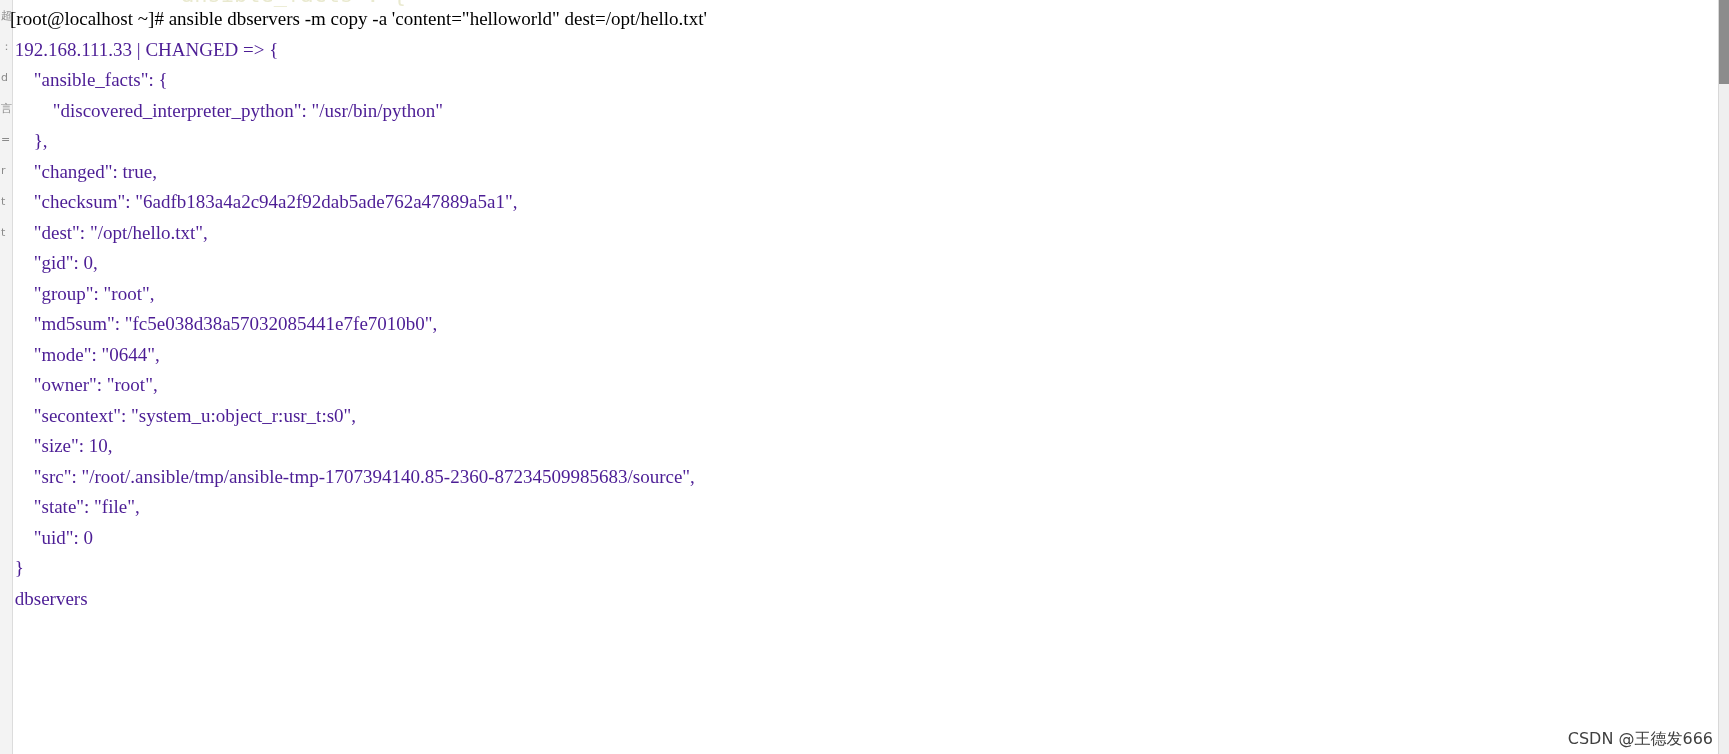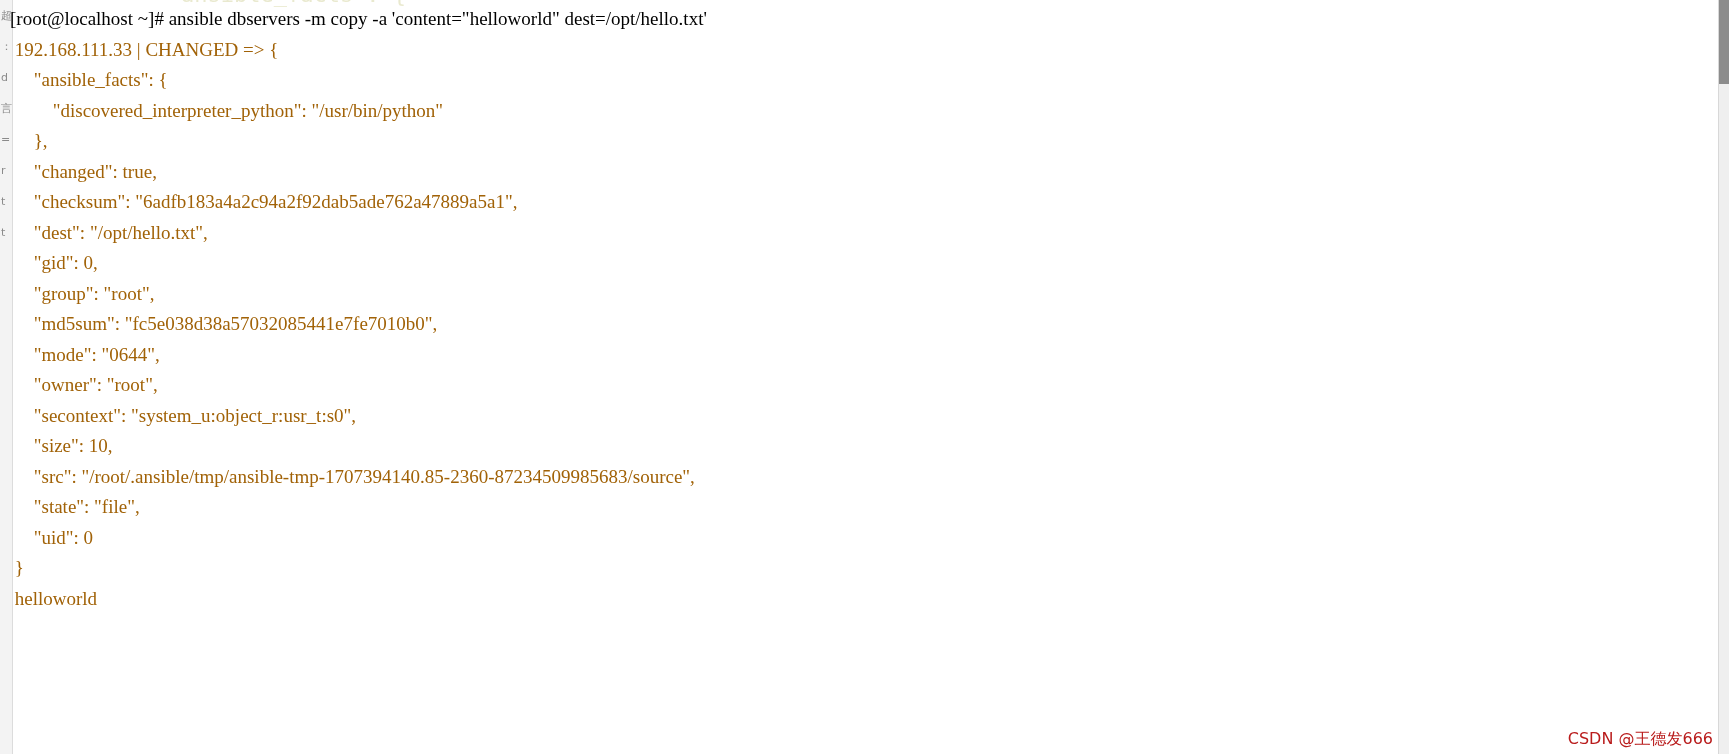--- a/index.html
+++ b/index.html
@@ -77,38 +77,38 @@
     line-height: 30.5px;
     font-size: 19px;
     letter-spacing: 0px;
     white-space: pre;
     font-family: Liberation Serif, serif;
   }
   .prompt-line {
     color: #000000;
   }
   .out-line {
-    color: #a16207;
+    color: #4c1d95;
   }
   .ghost-top {
     position: absolute;
     left: 12px;
     top: -18px;
     font-size: 22px;
     color: #d8d8a8;
     white-space: pre;
     opacity: 0.55;
     font-family: "DejaVu Sans Mono", "Liberation Mono", monospace;
   }
   .watermark {
     position: absolute;
     right: 16px;
     bottom: 4px;
     font-size: 16px;
-    color: #b91c1c;
+    color: #404040;
     font-family: "DejaVu Sans", "Liberation Sans", sans-serif;
     white-space: pre;
   }
 </style>
 </head>
 <body>
 
 <div class="terminal">
 
   <div class="left-gutter"></div>
@@ -152,21 +152,21 @@
         <div class="line out-line">     "group": "root",</div>
         <div class="line out-line">     "md5sum": "fc5e038d38a57032085441e7fe7010b0",</div>
         <div class="line out-line">     "mode": "0644",</div>
         <div class="line out-line">     "owner": "root",</div>
         <div class="line out-line">     "secontext": "system_u:object_r:usr_t:s0",</div>
         <div class="line out-line">     "size": 10,</div>
         <div class="line out-line">     "src": "/root/.ansible/tmp/ansible-tmp-1707394140.85-2360-87234509985683/source",</div>
         <div class="line out-line">     "state": "file",</div>
         <div class="line out-line">     "uid": 0</div>
         <div class="line out-line"> }</div>
-        <div class="line out-line"> helloworld</div>
+        <div class="line out-line"> dbservers</div>
       </div>
   </div>
 
   <div class="scroll-strip">
     <div class="scroll-thumb"></div>
   </div>
 
   <div class="watermark">CSDN @王德发666</div>
 
 </div>

